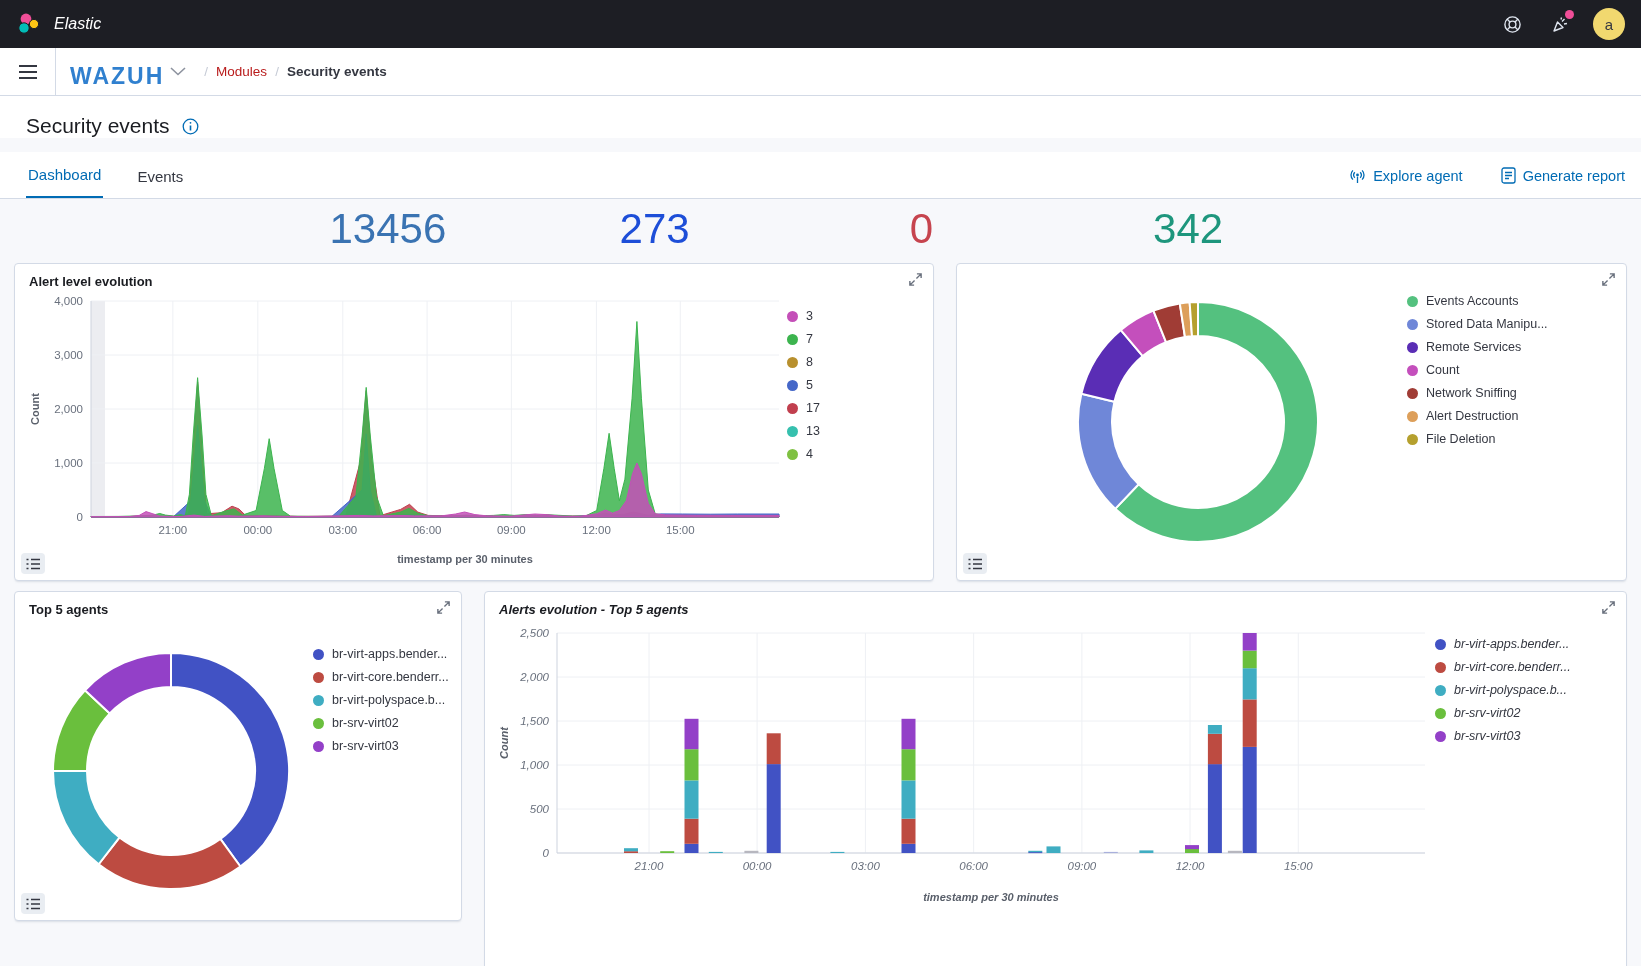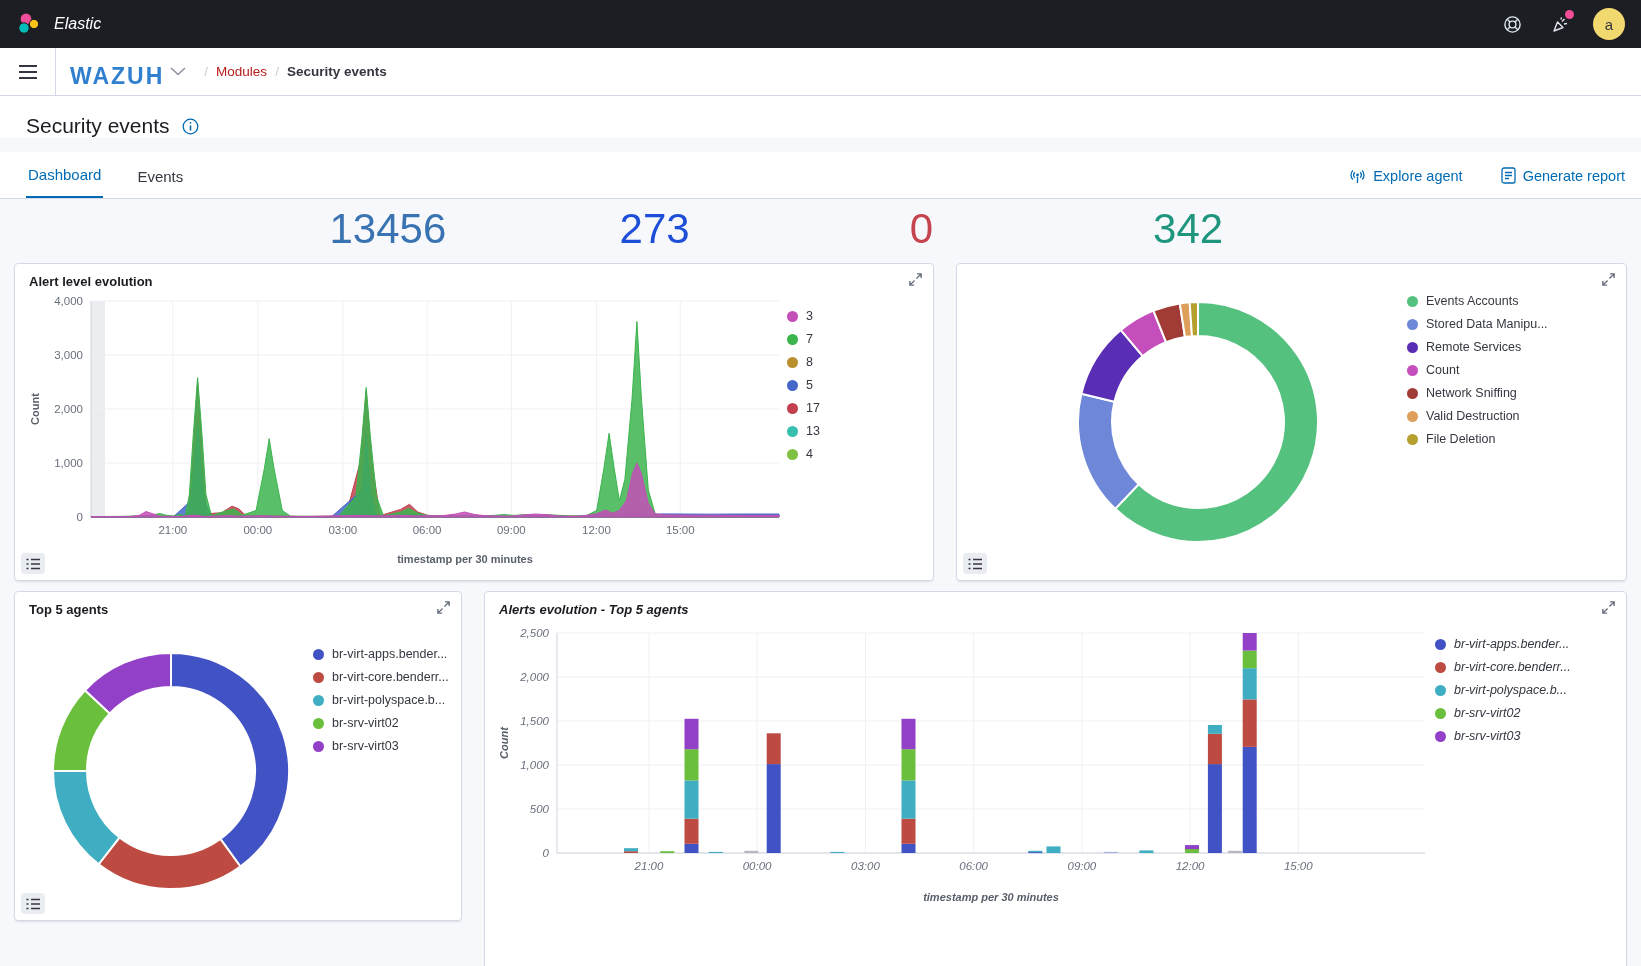--- a/index.html
+++ b/index.html
@@ -266,21 +266,21 @@
             <div class="legend-item">
               <span class="dot" style="background: rgb(196, 79, 188);"></span>
               <span>Count</span>
             </div>
             <div class="legend-item">
               <span class="dot" style="background: rgb(160, 60, 53);"></span>
               <span>Network Sniffing</span>
             </div>
             <div class="legend-item">
               <span class="dot" style="background: rgb(221, 159, 90);"></span>
-              <span>Valid Destruction</span>
+              <span>Alert Destruction</span>
             </div>
             <div class="legend-item">
               <span class="dot" style="background: rgb(181, 160, 46);"></span>
               <span>File Deletion</span>
             </div>
           </div>
       </div>
       <button class="legend-toggle">
         <svg width="14" height="12" viewBox="0 0 14 12" stroke="#343741" stroke-width="1.6">
           <path d="M0.5 1.5 h2 M5 1.5 h9 M0.5 6 h2 M5 6 h9 M0.5 10.5 h2 M5 10.5 h9"></path>

